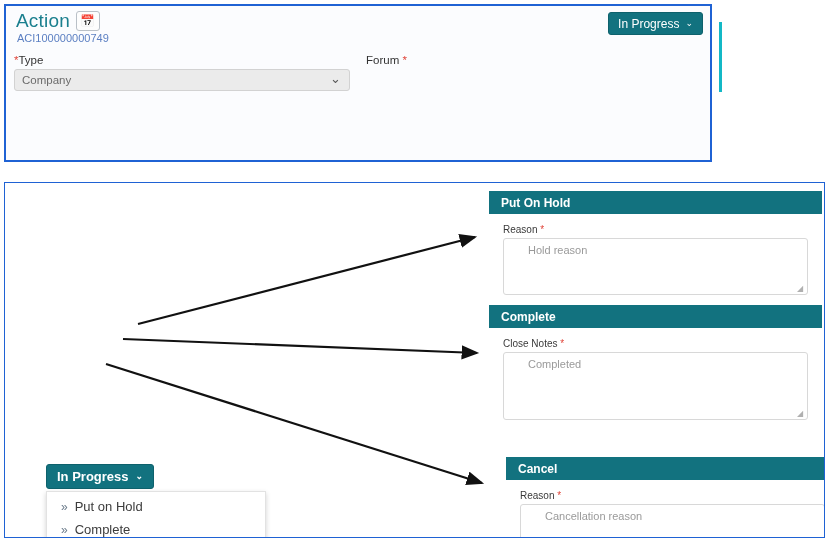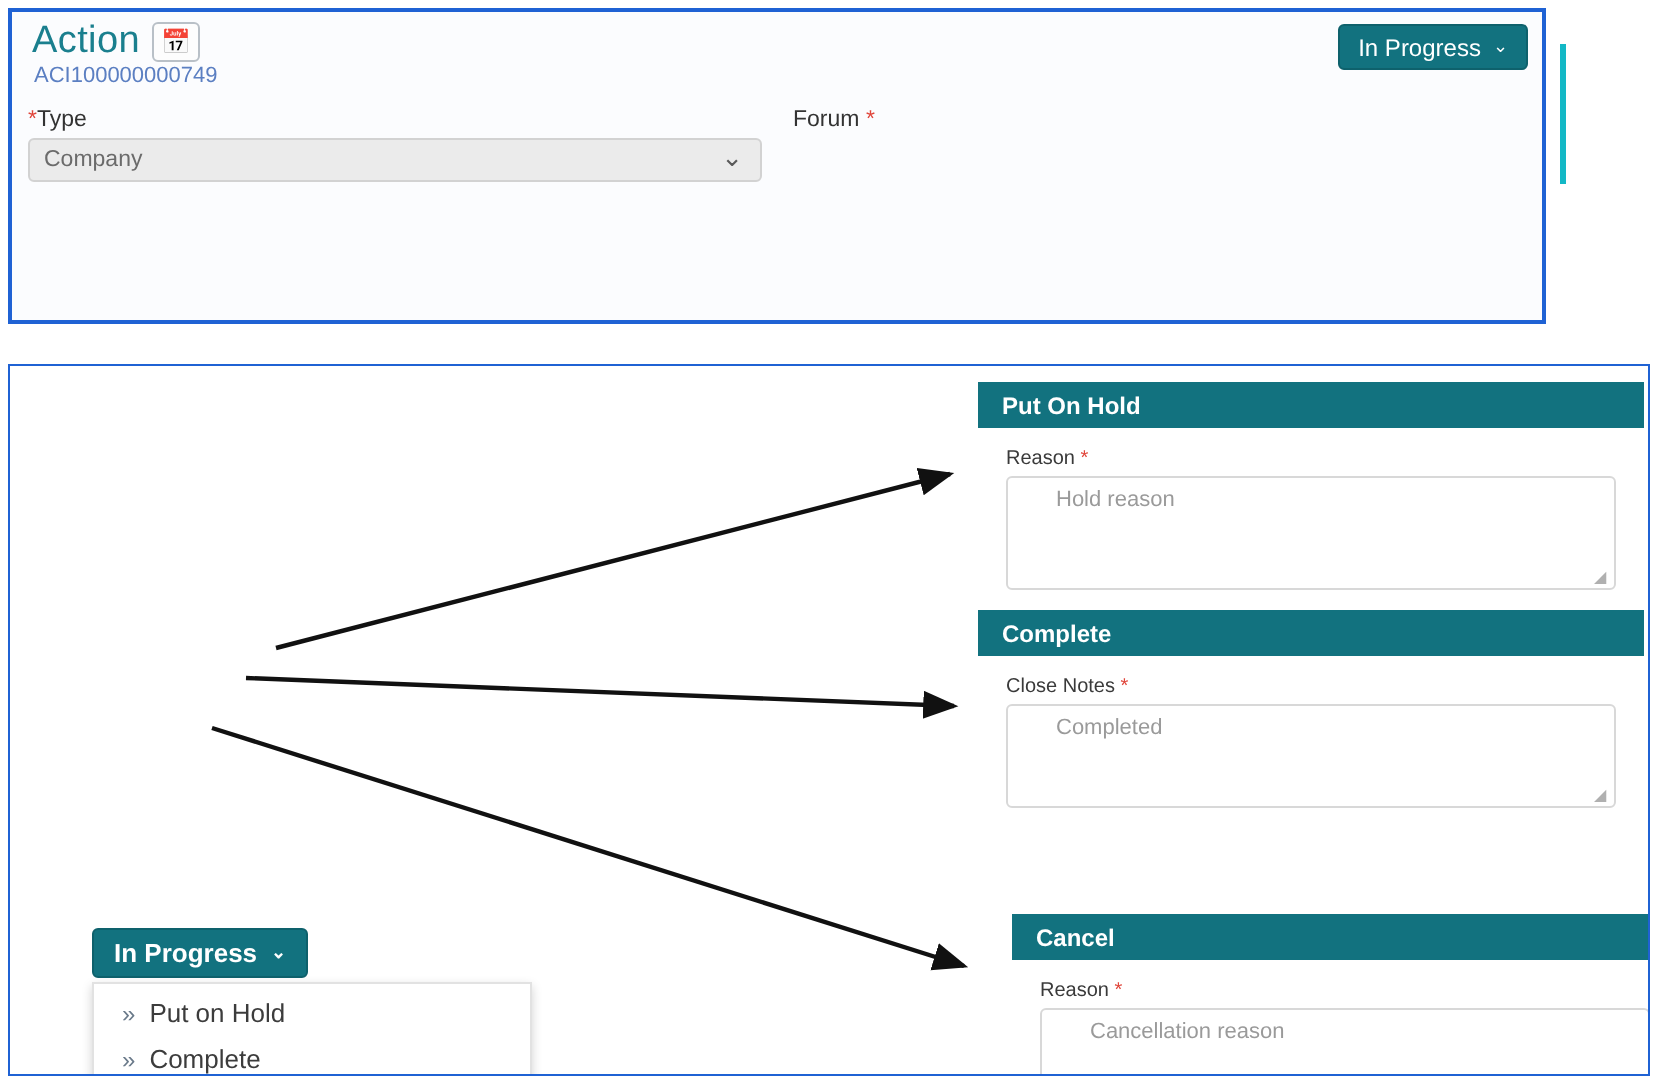--- a/index.html
+++ b/index.html
@@ -8,21 +8,21 @@
     background: #ffffff;
     font-family: "Liberation Sans", sans-serif;
     overflow: hidden;
   }
   #root { position: relative; width: 837px; height: 542px; }
 
   
   .top-section {
     position: absolute;
     left: 4px; top: 4px;
-    width: 769px; height: 158px;
+    width: 708px; height: 158px;
     border: 2px solid #1f62d4;
     background: #fbfcfe;
   }
   .hdr-row {
     position: relative;
     height: 46px;
   }
   .hdr-title {
     position: absolute; left: 10px; top: 4px;
     font-size: 19px; color: #1a7f8e; font-weight: 400;
@@ -147,21 +147,21 @@
   }
   .grip {
     position: absolute; right: 2px; bottom: 1px;
     width: 8px; height: 8px; color: #b0b0b0; font-size: 8px;
     line-height: 8px;
   }
 
   #card-hold   { left: 484px; top: 8px;   width: 333px; }
   #card-hold .card-ta   { height: 57px; }
   #card-complete { left: 484px; top: 122px; width: 333px; }
-  #card-complete .card-ta { height: 52px; }
+  #card-complete .card-ta { height: 68px; }
   #card-cancel { left: 501px; top: 251px; width: 333px; margin-top: 23px; }
   #card-cancel .card-ta { height: 52px; }
 
   .arrows { position: absolute; left: 0; top: 0; width: 821px; height: 356px; z-index: 8; pointer-events: none; }
 </style>
 </head>
 <body>
 
 <div id="root">
 

